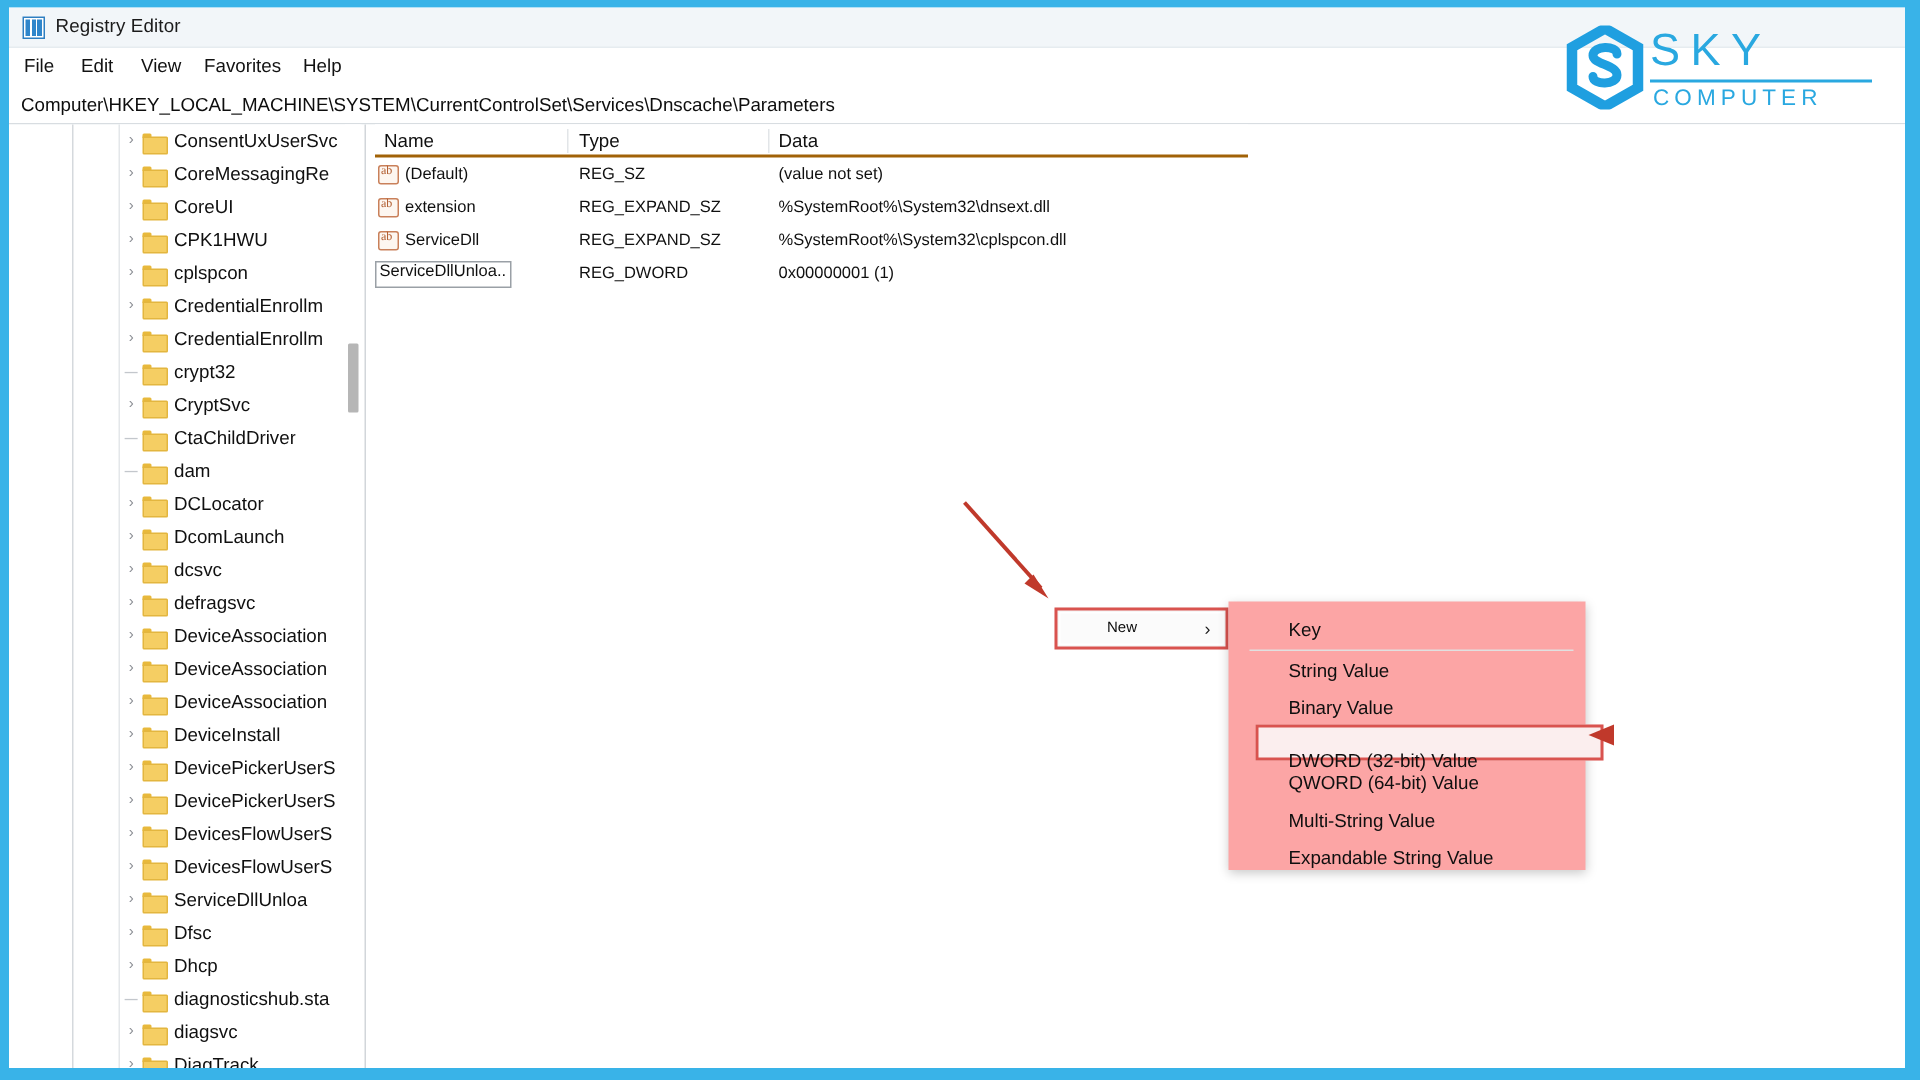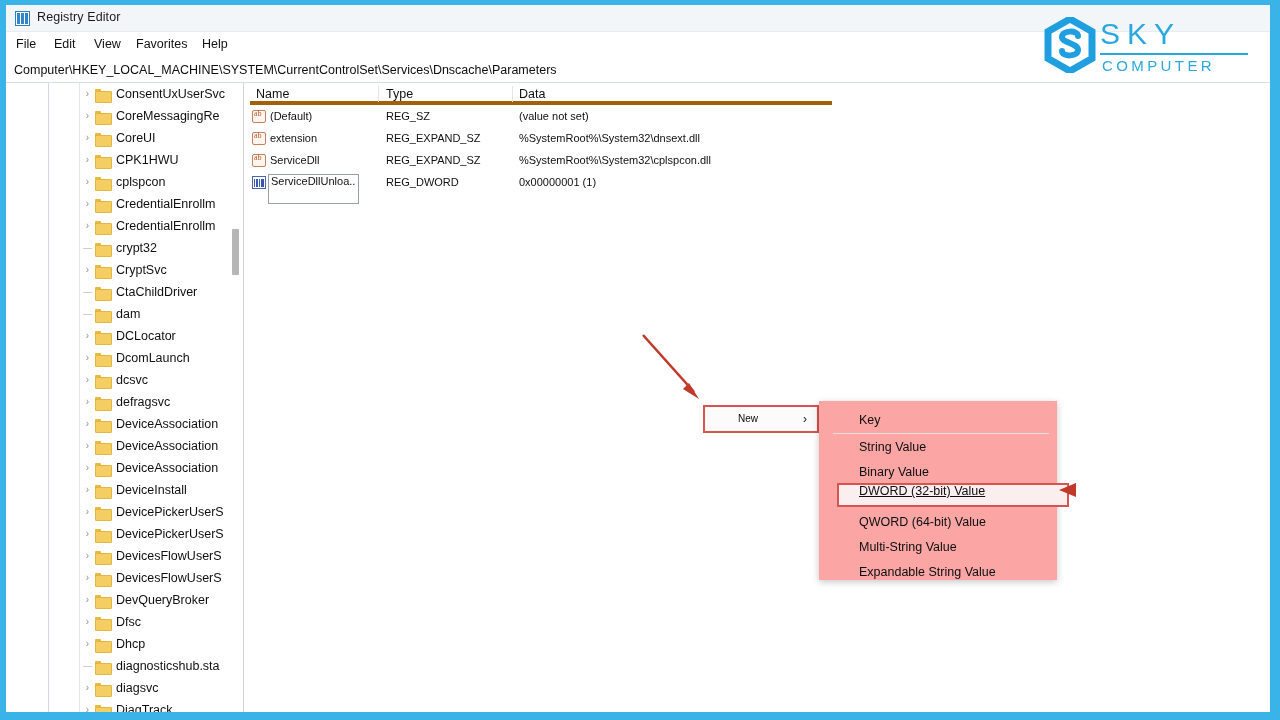--- a/index.html
+++ b/index.html
@@ -126,21 +126,21 @@
     background: #d2d6da;
   }
 
   
   #listview {
     position: absolute; left: 244px; top: 0; right: 0; bottom: 0;
     background: #ffffff;
   }
   #list-header {
     position: absolute; left: 0; top: 0; width: 582px; height: 22px;
-    background: #ffffff; border-bottom: 4px solid #a16207;
+    background: #ffffff; border-bottom: 2px solid #a16207;
   }
   #list-header .col {
     position: absolute; top: 4px; font-size: 12.5px; color: #101010;
   }
   #list-header .sep {
     position: absolute; top: 3px; width: 1px; height: 16px;
     background: #e2e5e8;
   }
   .lrow {
     position: absolute; left: 0; right: 0; height: 22px;
@@ -169,21 +169,21 @@
     content: ""; width: 10px; height: 8px;
     background:
       linear-gradient(to right,
         #3d56ad 0, #3d56ad 1.5px, #fff 1.5px, #fff 2.5px,
         #3d56ad 2.5px, #3d56ad 4px, #fff 4px, #fff 5px,
         #3d56ad 5px, #3d56ad 6.5px, #fff 6.5px, #fff 7.5px,
         #3d56ad 7.5px, #3d56ad 9px);
   }
   .lrow.selected .c-name {
     border: 1px solid #9aa0a6;
-    padding: 0 3px 16px 2px; top: 2px; left: 18px;
+    padding: 0 3px 4px 2px; top: 2px; left: 0;
     background: #ffffff;
   }
 
   
   #new-box {
     position: absolute; left: 697px; top: 400px;
     width: 116px; height: 28px;
     background: #f7f7f7;
     border: 2px solid #d9534f;
     display: flex; align-items: center;
@@ -389,21 +389,21 @@
             <div class="tlabel">DevicesFlowUserS</div>
           </div>
           <div class="tree-row">
             <div class="tw">›</div>
             <div class="folder"></div>
             <div class="tlabel">DevicesFlowUserS</div>
           </div>
           <div class="tree-row">
             <div class="tw">›</div>
             <div class="folder"></div>
-            <div class="tlabel">DevQueryBroker</div>
+            <div class="tlabel">ServiceDllUnloa</div>
           </div>
           <div class="tree-row">
             <div class="tw">›</div>
             <div class="folder"></div>
             <div class="tlabel">Dfsc</div>
           </div>
           <div class="tree-row">
             <div class="tw">›</div>
             <div class="folder"></div>
             <div class="tlabel">Dhcp</div>
@@ -476,21 +476,21 @@
     <div id="dword-hl"></div>
   <div class="smi" style="top: 6px;">
           <span>Key</span>
         </div>
         <div class="smi" style="top: 33px;">
           <span>String Value</span>
         </div>
         <div class="smi" style="top: 58px;">
           <span>Binary Value</span>
         </div>
-        <div class="smi" style="top: 77px; text-decoration: underline;">
+        <div class="smi" style="top: 93px;">
           <span>DWORD (32-bit) Value</span>
         </div>
         <div class="smi" style="top: 108px;">
           <span>QWORD (64-bit) Value</span>
         </div>
         <div class="smi" style="top: 158px;">
           <span>Expandable String Value</span>
         </div>
         <div class="smi" style="top: 133px;">
           <span>Multi-String Value</span>

